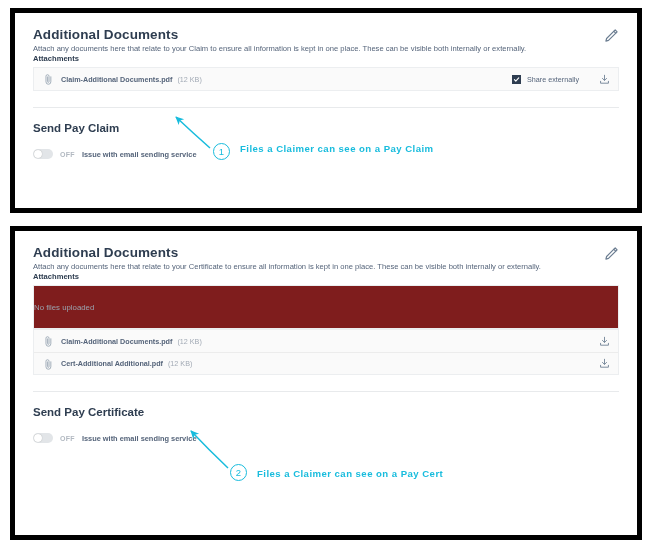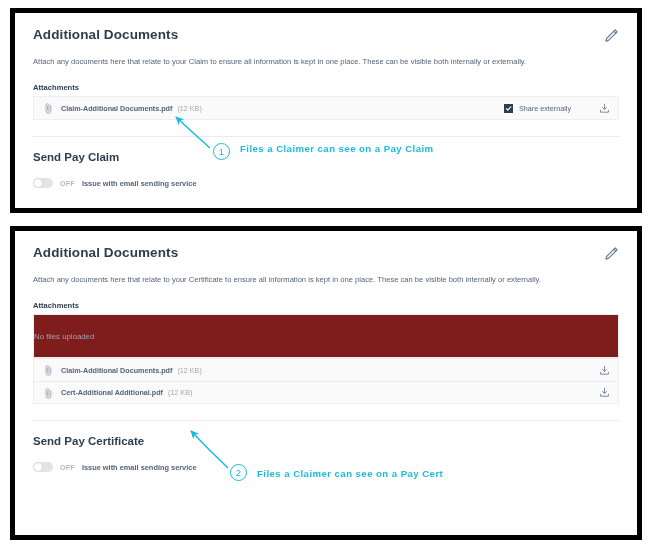--- a/index.html
+++ b/index.html
@@ -64,28 +64,27 @@
   .edit-icon {
     width: 16px;
     height: 16px;
     flex: 0 0 auto;
     color: #6b7d91;
     margin-top: 1px;
   }
   .edit-icon svg { display: block; }
 
   .card-desc {
-    margin-top: 13px;
     font-size: 7.6px;
     color: #55647a;
     line-height: 1.35;
   }
 
   .field-label {
-    margin-top: 16px;
+    margin-top: 0;
     margin-bottom: 4px;
     font-size: 7.6px;
     font-weight: bold;
     color: #2e3d50;
   }
 
   
   .file-list {
     background: #fafafa;
     border: 1px solid #eceef0;
@@ -122,21 +121,21 @@
     color: #a2aab5;
     margin-left: 5px;
     white-space: nowrap;
   }
 
   .file-row-spacer { flex: 1 1 auto; }
 
   .share-wrap {
     display: flex;
     align-items: flex-end;
-    margin-right: 28px;
+    margin-right: 20px;
     padding-left: 26px;
   }
   .checkbox {
     width: 9px;
     height: 9px;
     background: #2e3d50;
     border: 1px solid #2e3d50;
     box-sizing: border-box;
     position: relative;
     flex: 0 0 auto;

